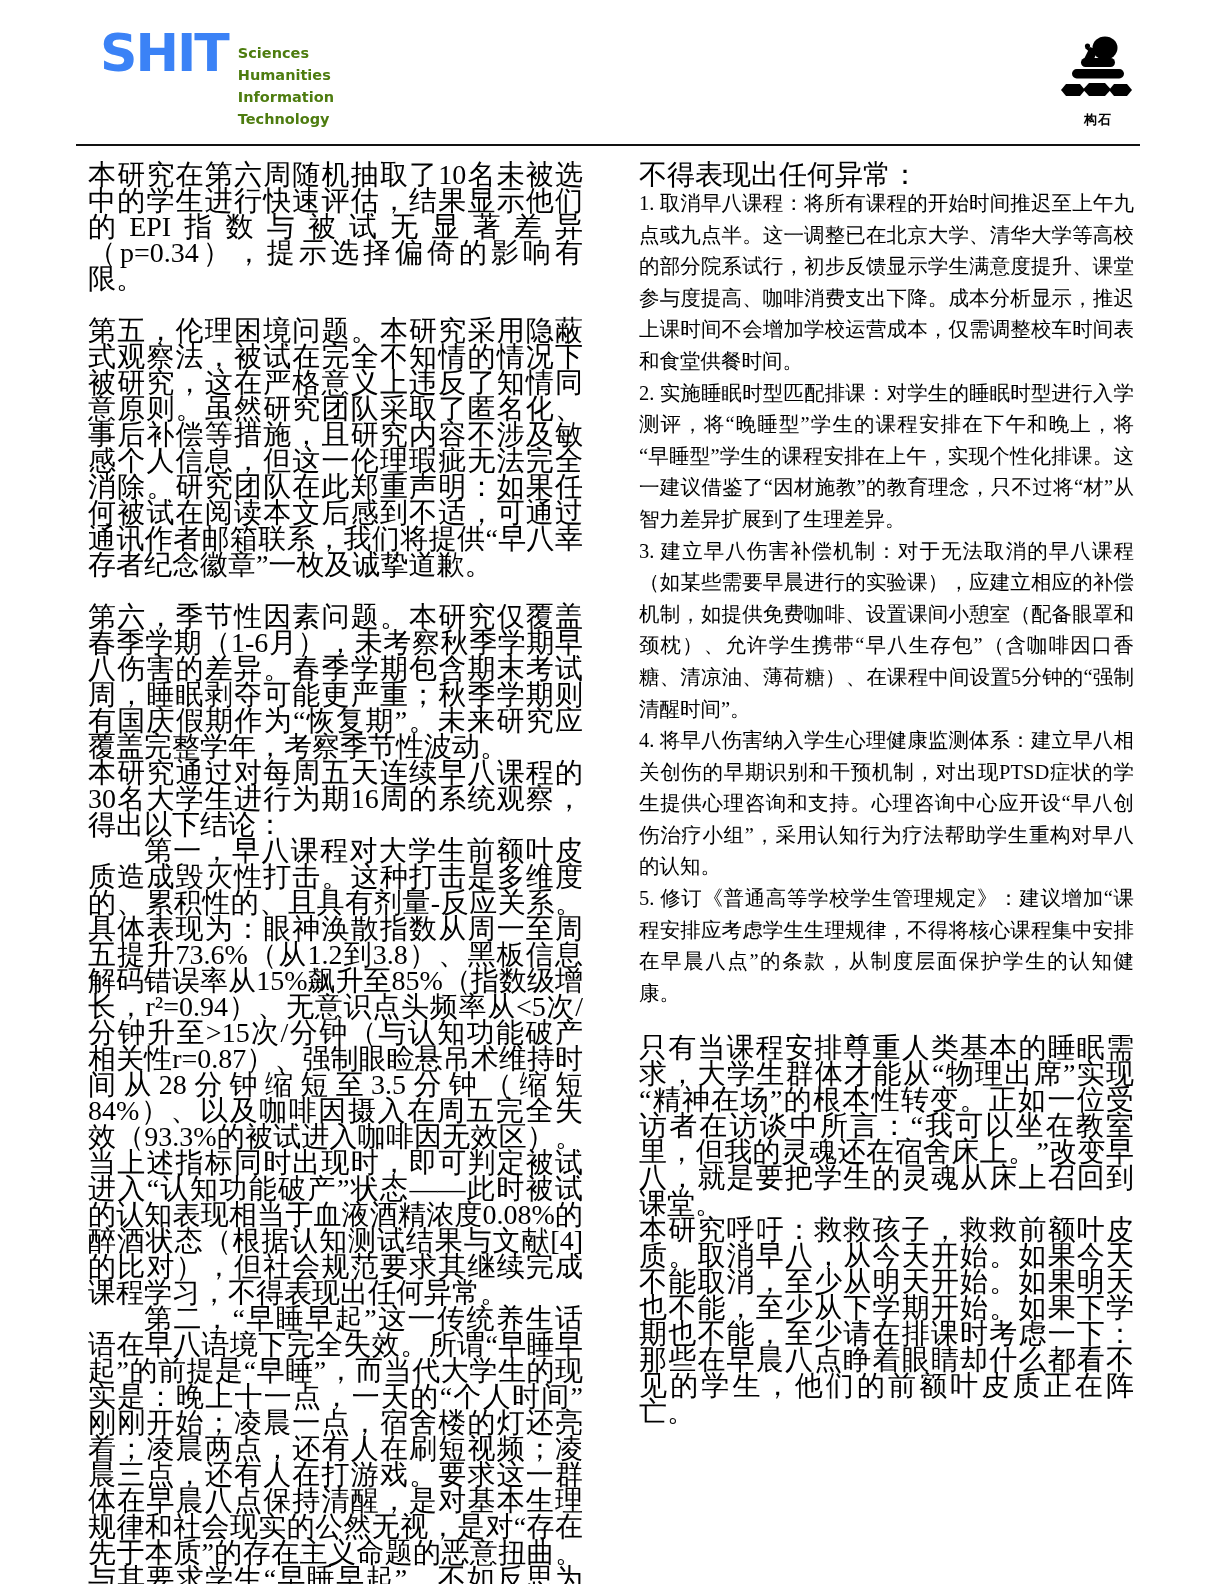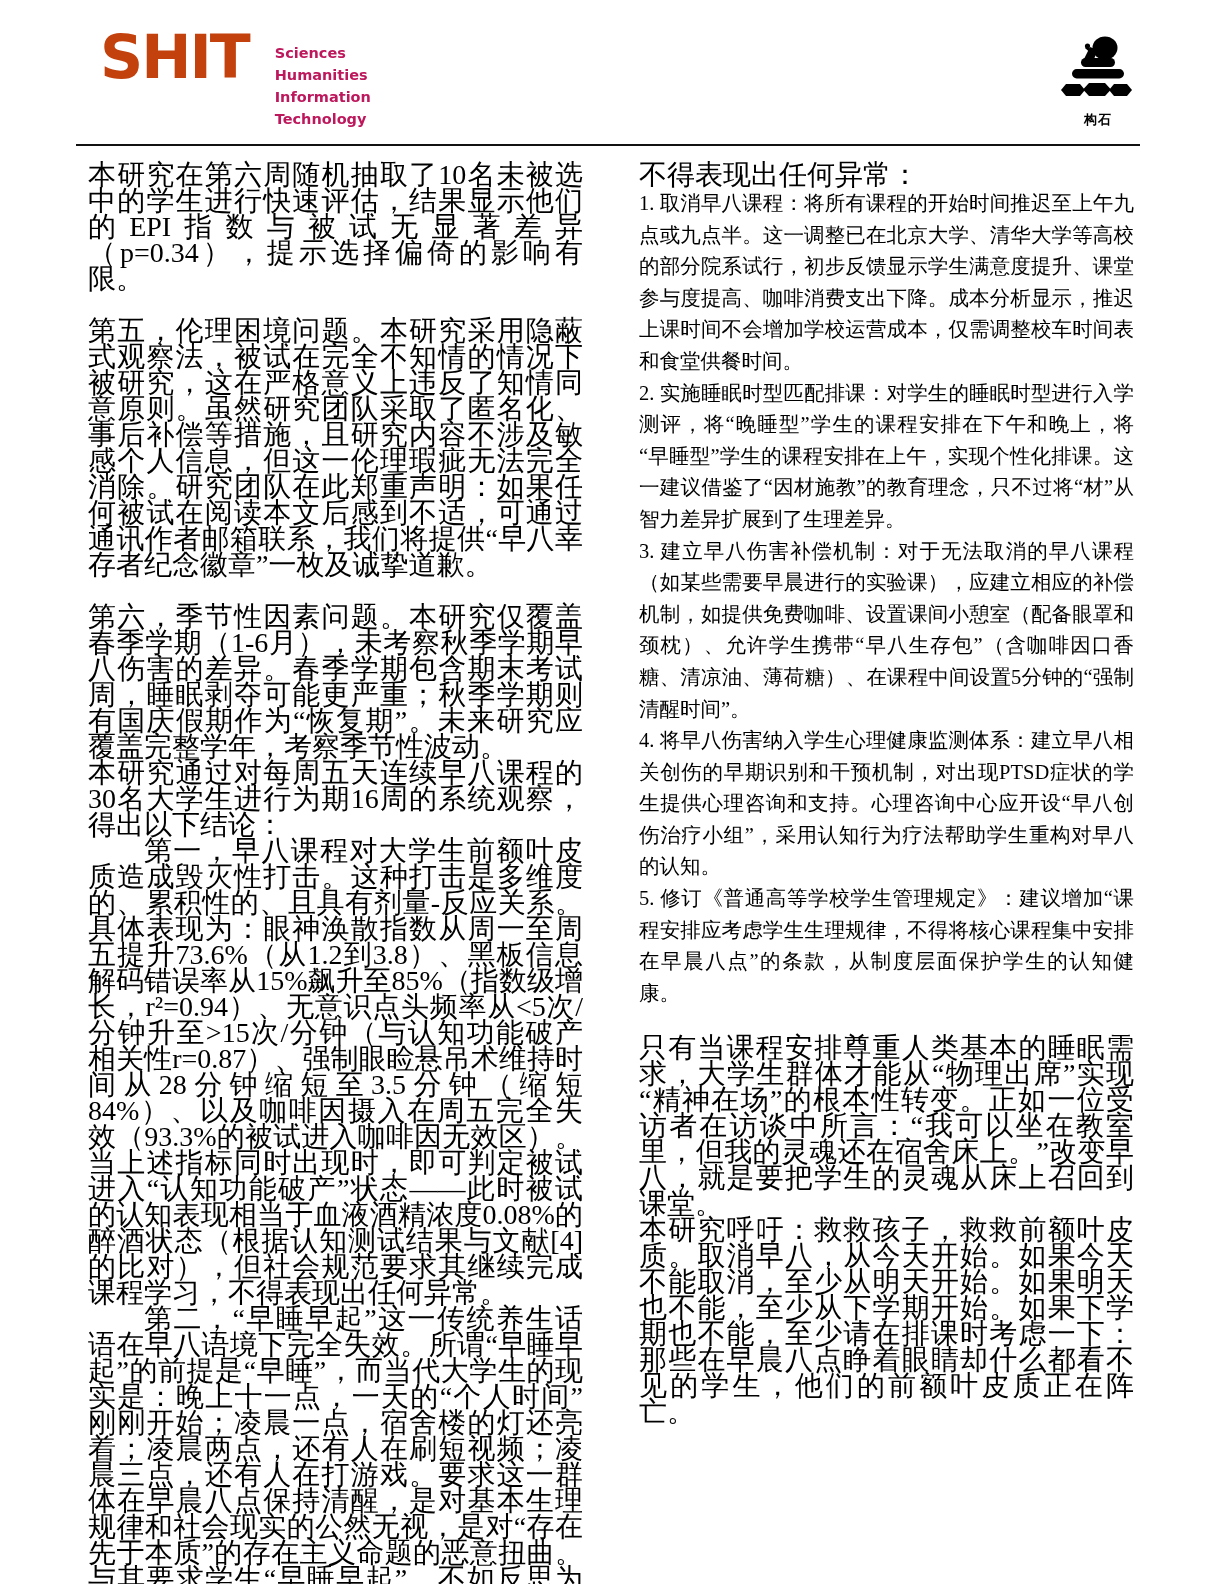--- a/index.html
+++ b/index.html
@@ -37,35 +37,34 @@
 
   .brand {
     display: flex;
     align-items: flex-start;
     gap: 10px;
   }
 
   .brand-wordmark {
     font-family: "DejaVu Sans", "Liberation Sans", sans-serif;
     font-weight: 700;
-    font-size: 60px;
+    font-size: 52px;
     line-height: 0.92;
     letter-spacing: -2px;
-    color: #c2410c;
+    color: #3b82f6;
     margin-top: 2px;
   }
 
   .brand-expansion {
     font-family: "DejaVu Sans", "Liberation Sans", sans-serif;
     font-weight: 700;
     font-size: 14.5px;
     line-height: 1.52;
-    color: #be185d;
+    color: #4d7c0f;
     padding-top: 14px;
-    margin-left: 16px;
   }
   .brand-expansion div { white-space: nowrap; }
 
   
   .publisher {
     display: flex;
     flex-direction: column;
     align-items: center;
     width: 96px;
     margin-top: 6px;

